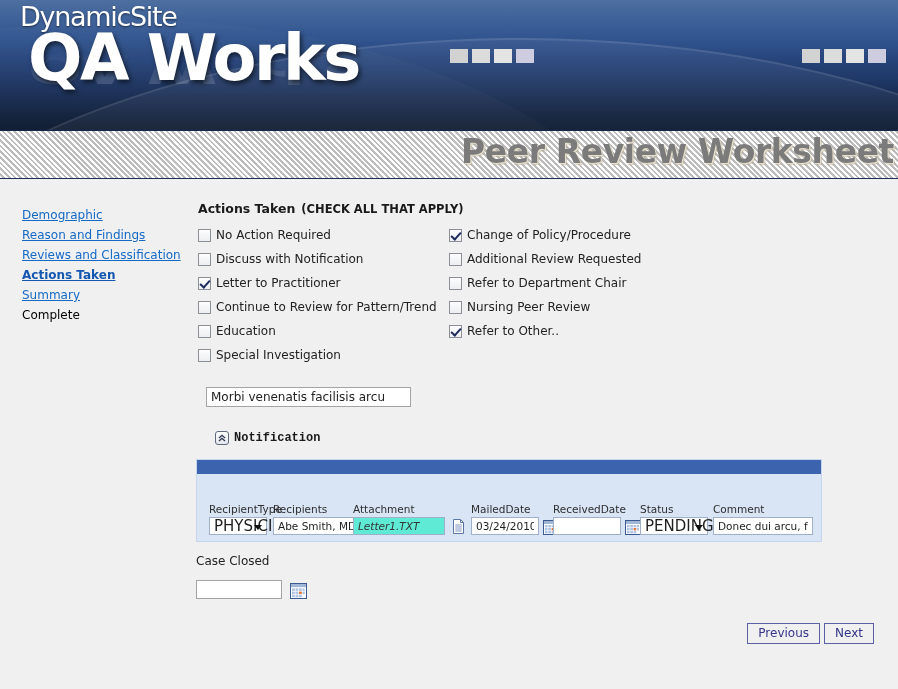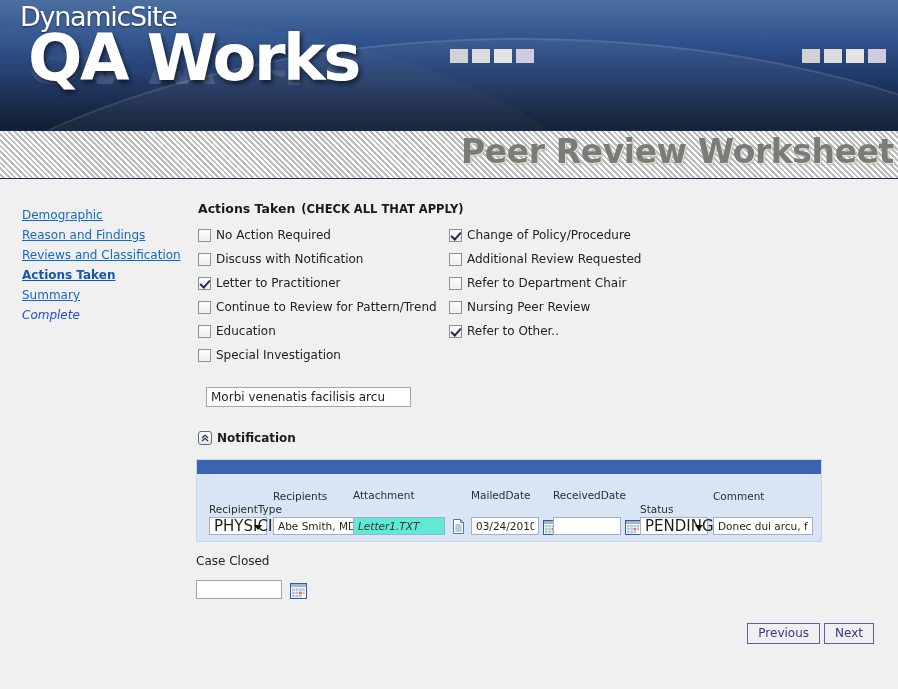--- a/index.html
+++ b/index.html
@@ -161,24 +161,23 @@
     color: #1469c7;
     text-decoration: underline;
     cursor: pointer;
     white-space: nowrap;
   }
   .nav-item.current {
     font-weight: bold;
     color: #1457b0;
   }
   .nav-item.disabled {
-    color: #1d4ed8;
+    color: #000000;
     text-decoration: none;
     cursor: default;
-    font-style: italic;
   }
 
   
   .main {
     position: absolute;
     left: 196px;
     top: 0;
     width: 690px;
   }
   .section-heading {
@@ -248,24 +247,25 @@
     font-family: "DejaVu Sans", "Liberation Sans", sans-serif;
     font-size: 12px;
     color: #222;
     padding: 1px 4px;
     outline: none;
   }
 
   
   .notif-head {
     position: absolute;
-    left: 2px;
+    left: 19px;
     top: 252px;
     display: flex;
     cursor: pointer;
+    font-family: Liberation Mono, monospace;
   }
   .collapse-icon {
     width: 14px;
     height: 14px;
     box-sizing: border-box;
     border: 1px solid #5f6a7d;
     border-radius: 3px;
     background: linear-gradient(to bottom, #fbfbfb, #e4e7ec);
     position: relative;
     margin-right: 5px;
@@ -317,21 +317,20 @@
     box-sizing: border-box;
     height: 18px;
     border: 1px solid #9fb0c8;
     background: #ffffff;
     font-family: "DejaVu Sans", "Liberation Sans", sans-serif;
     font-size: 10.5px;
     color: #1e1e1e;
     padding: 0 4px;
     outline: none;
     display: block;
-    margin-top: 14px;
   }
   .fld-input.readonly {
     background: #5eead4;
     font-style: italic;
     color: #353535;
   }
   .fld-select {
     box-sizing: border-box;
     height: 18px;
     border: 1px solid #9fb0c8;

